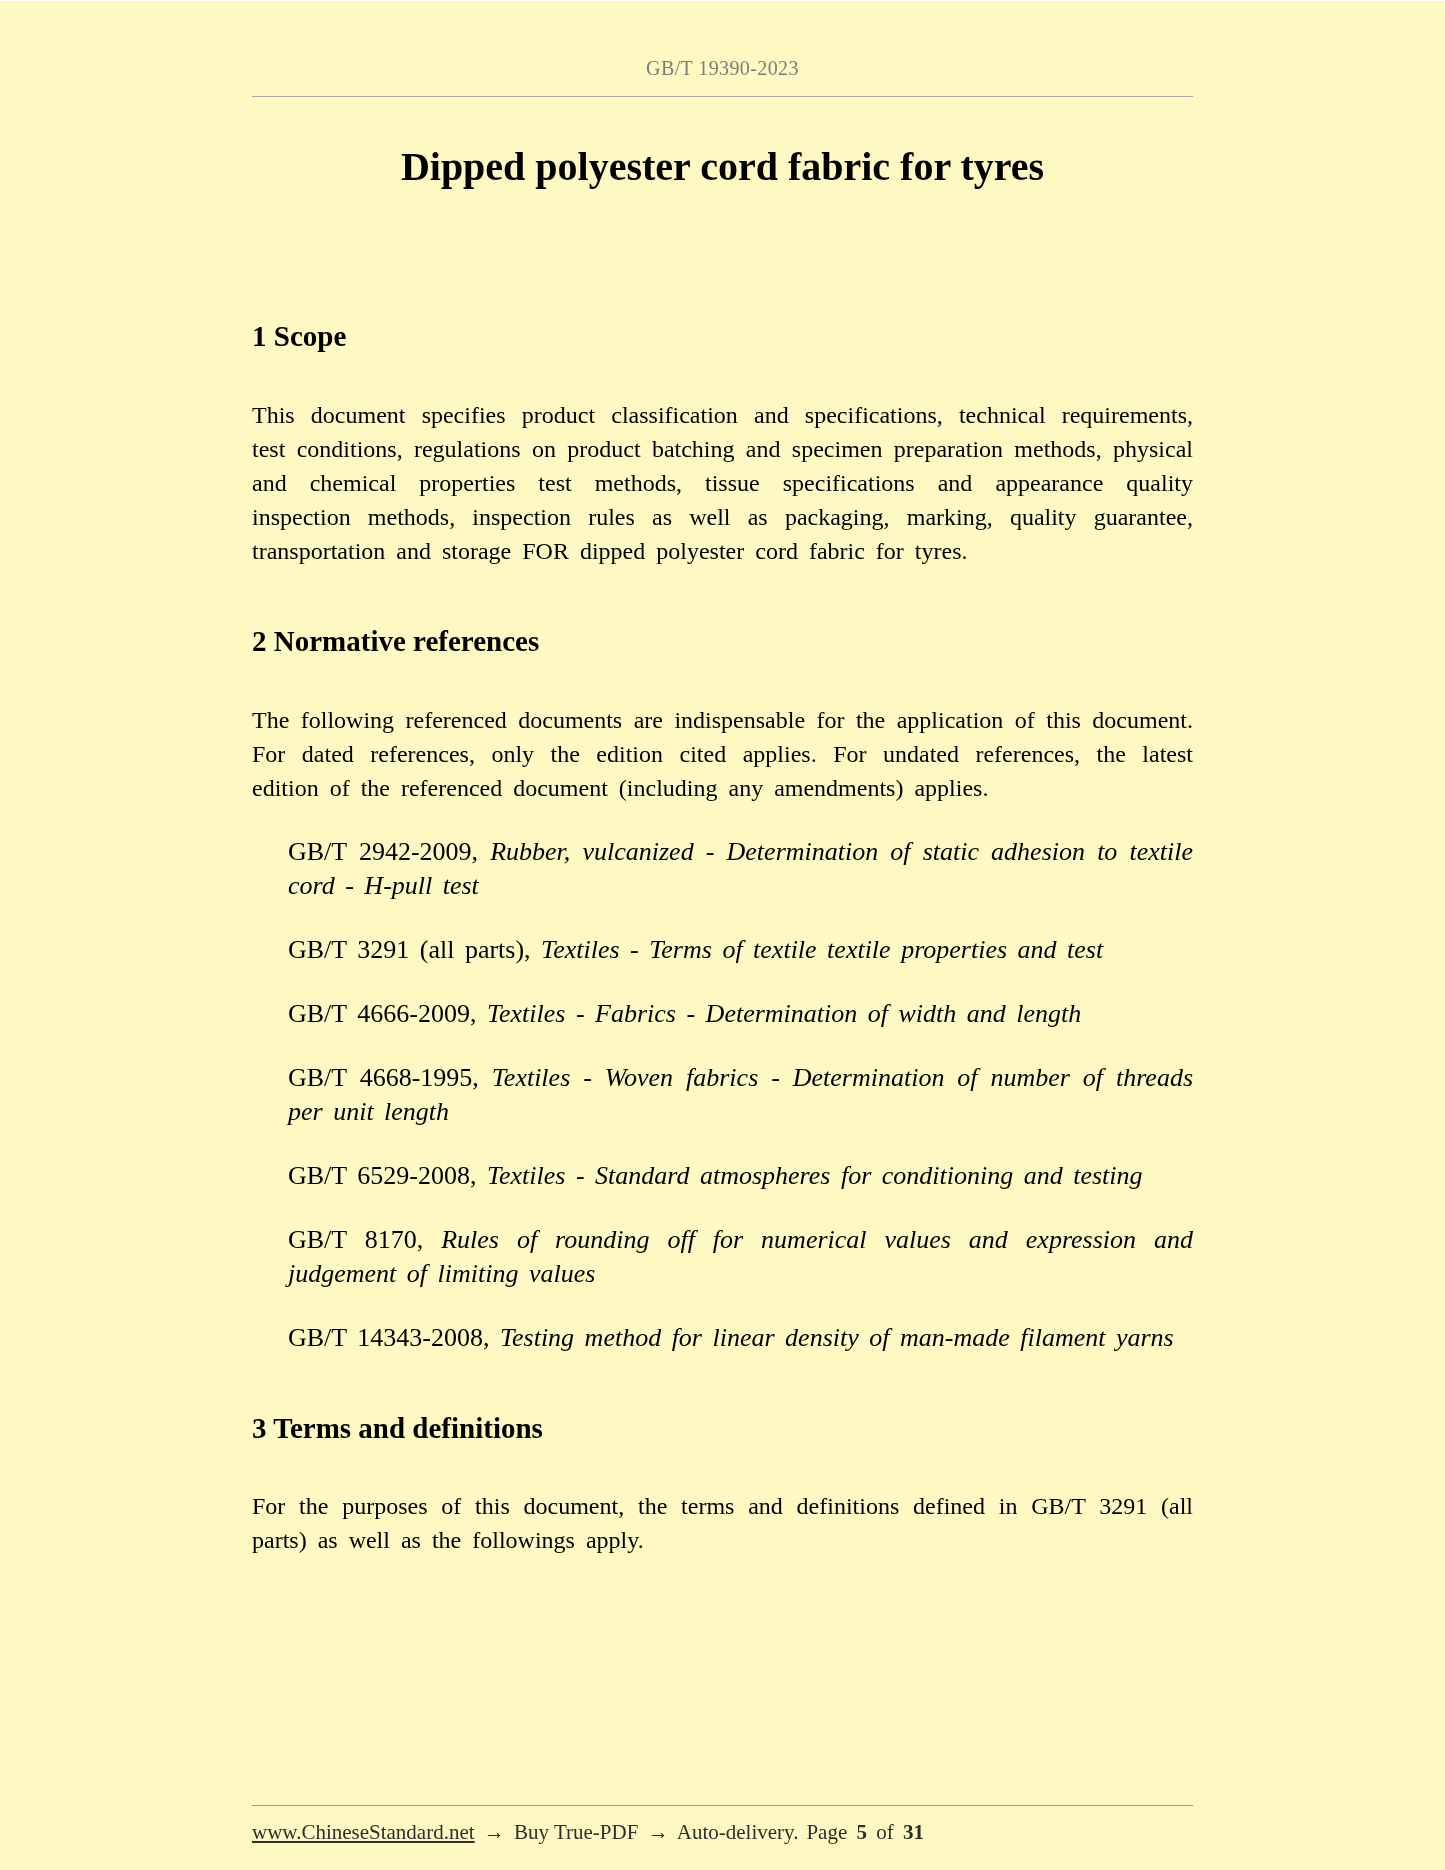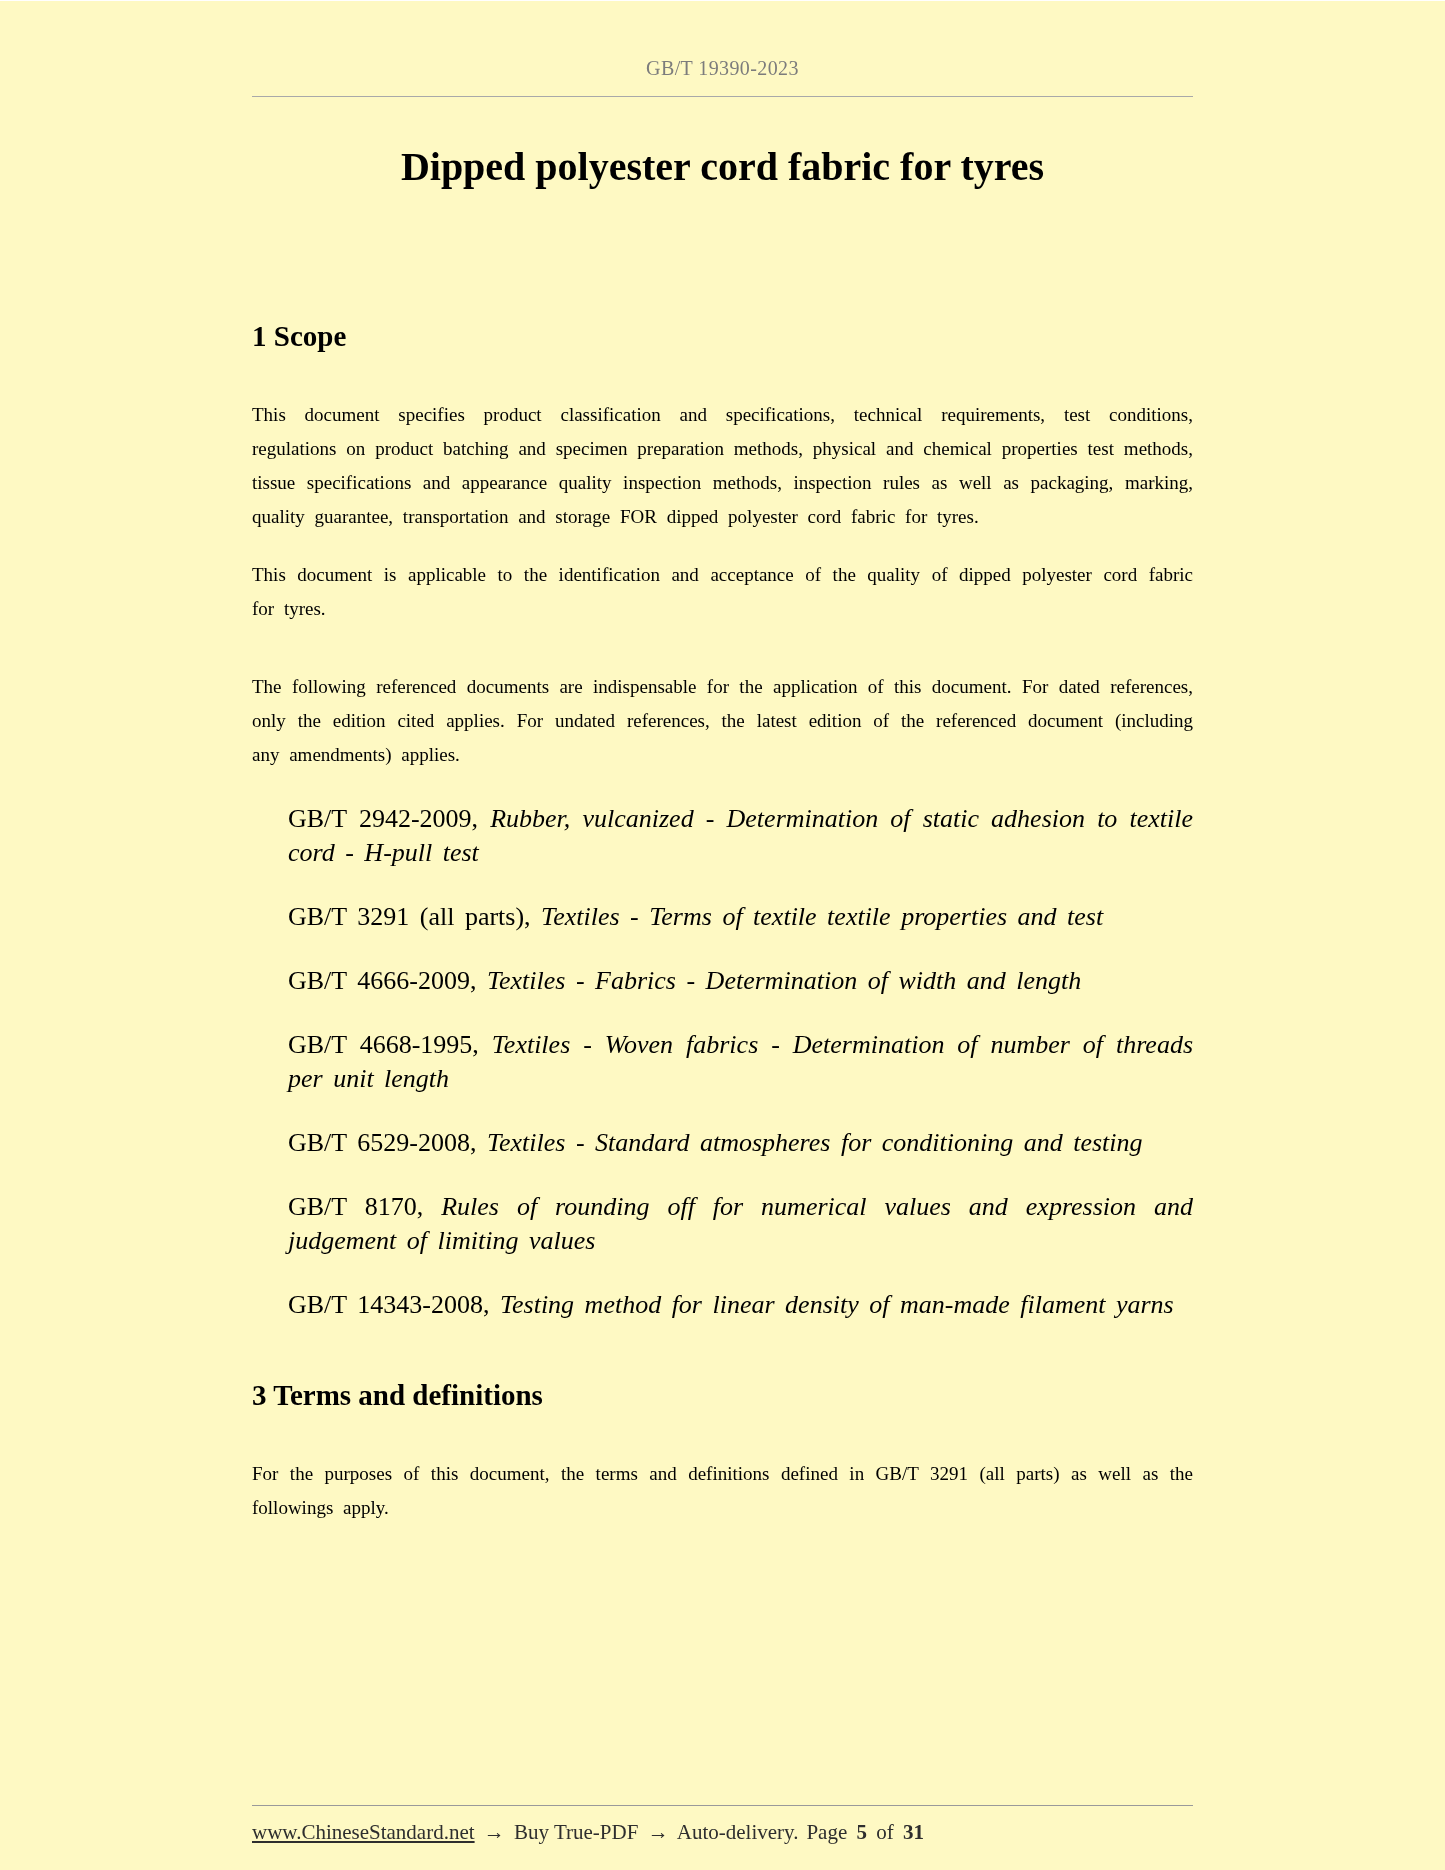--- a/index.html
+++ b/index.html
@@ -40,21 +40,21 @@
   .section-heading {
     font-size: 29px;
     font-weight: bold;
     line-height: 1.2;
     margin: 56px 0 0 0;
   }
   .section-first .section-heading {
     margin-top: 128px;
   }
   .body-par {
-    font-size: 19px;
+    font-size: 24px;
     line-height: 34px;
     text-align: justify;
     word-spacing: 5px;
     margin: 24px 0 0 0;
   }
   .first-par {
     margin-top: 44px;
   }
   .ref-item {
     font-size: 26px;
@@ -107,24 +107,24 @@
   <header>
     <div class="doc-number">GB/T 19390-2023</div>
     <hr class="header-rule">
   </header>
 
   <h1 class="doc-title">Dipped polyester cord fabric for tyres</h1>
 
   <section class="section section-first">
     <h2 class="section-heading">1 Scope</h2>
     <p class="body-par first-par">This document specifies product classification and specifications, technical requirements, test conditions, regulations on product batching and specimen preparation methods, physical and chemical properties test methods, tissue specifications and appearance quality inspection methods, inspection rules as well as packaging, marking, quality guarantee, transportation and storage FOR dipped polyester cord fabric for tyres.</p>
-    <p class="body-par">This document is applicable to the identification and acceptance of the quality of dipped polyester cord fabric for tyres.</p>
   </section>
 
   <section class="section">
+    <h2 class="section-heading">2 Normative references</h2>
     <p class="body-par first-par">The following referenced documents are indispensable for the application of this document. For dated references, only the edition cited applies. For undated references, the latest edition of the referenced document (including any amendments) applies.</p>
 
     <div class="ref-list">
       <p class="ref-item">
         <span class="ref-code">GB/T 2942-2009,</span>
         <span class="ref-title">Rubber, vulcanized - Determination of static adhesion to textile cord - H-pull test</span>
       </p>
       <p class="ref-item">
         <span class="ref-code">GB/T 3291 (all parts),</span>
         <span class="ref-title">Textiles - Terms of textile textile properties and test</span>

